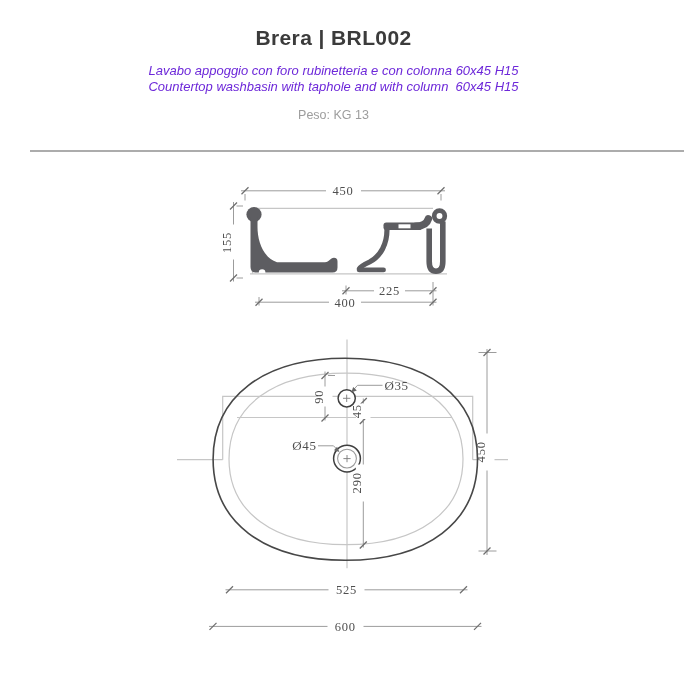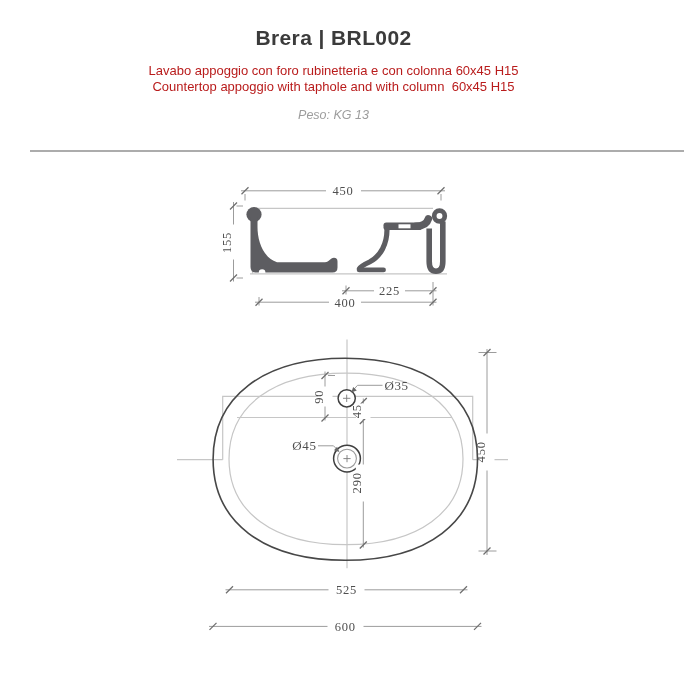--- a/index.html
+++ b/index.html
@@ -1,22 +1,22 @@
 <!DOCTYPE html>
 <html><head>
 <meta charset="utf-8">
 <style>
   html,body{margin:0;padding:0;background:#fff;}
   .page{position:relative;width:700px;height:700px;background:#ffffff;overflow:hidden;
         font-family:"Liberation Sans", sans-serif;}
   .header{position:absolute;left:0;top:0;width:648px;text-align:center;padding-left:19px;box-sizing:border-box;}
   .title{margin-top:26px;font-size:21px;font-weight:bold;color:#3b3b3b;letter-spacing:0.4px;}
-  .subtitle{font-size:13px;line-height:16px;color:#b91c1c;white-space:pre-wrap;}
+  .subtitle{font-size:13px;line-height:16px;color:#6d28d9;white-space:pre-wrap;font-style:italic;}
   .subtitle-block{margin-top:13px;}
-  .weight-block{margin-top:13px;font-size:12.5px;line-height:15px;color:#9d9d9d;font-style:italic;}
+  .weight-block{margin-top:13px;font-size:12.5px;line-height:15px;color:#9d9d9d;}
   .divider{position:absolute;left:30px;top:150px;width:654px;height:2.4px;background:#acacac;}
   svg{position:absolute;left:0;top:0;}
   .thin-light{stroke:#c6c6c6;stroke-width:1.2;fill:none;}
   .thin-dark{stroke:#474747;stroke-width:1.6;fill:none;}
   .dim{stroke:#9c9c9c;stroke-width:1;fill:none;}
   .tick{stroke:#6e6e6e;stroke-width:1.3;}
   .mask{fill:#ffffff;}
   .dimtext{font-family:"Liberation Serif","DejaVu Serif",serif;font-size:12.5px;fill:#4f4f4f;
            letter-spacing:0.8px;text-anchor:middle;}
   .leadtext{font-family:"Liberation Serif","DejaVu Serif",serif;font-size:13px;fill:#4f4f4f;letter-spacing:0.6px;}
@@ -26,21 +26,21 @@
 </style>
 </head>
 <body>
 
 <div class="page">
 
   <div class="header">
     <div class="title">Brera | BRL002</div>
     <div class="subtitle-block">
       <div class="subtitle">Lavabo appoggio con foro rubinetteria e con colonna 60x45 H15</div>
-      <div class="subtitle">Countertop appoggio with taphole and with column  60x45 H15</div>
+      <div class="subtitle">Countertop washbasin with taphole and with column  60x45 H15</div>
     </div>
     <div class="weight-block">
       <div>Peso: KG 13</div>
     </div>
   </div>
 
   <div class="divider"></div>
 
   <svg width="700" height="700" viewBox="0 0 700 700">
 

